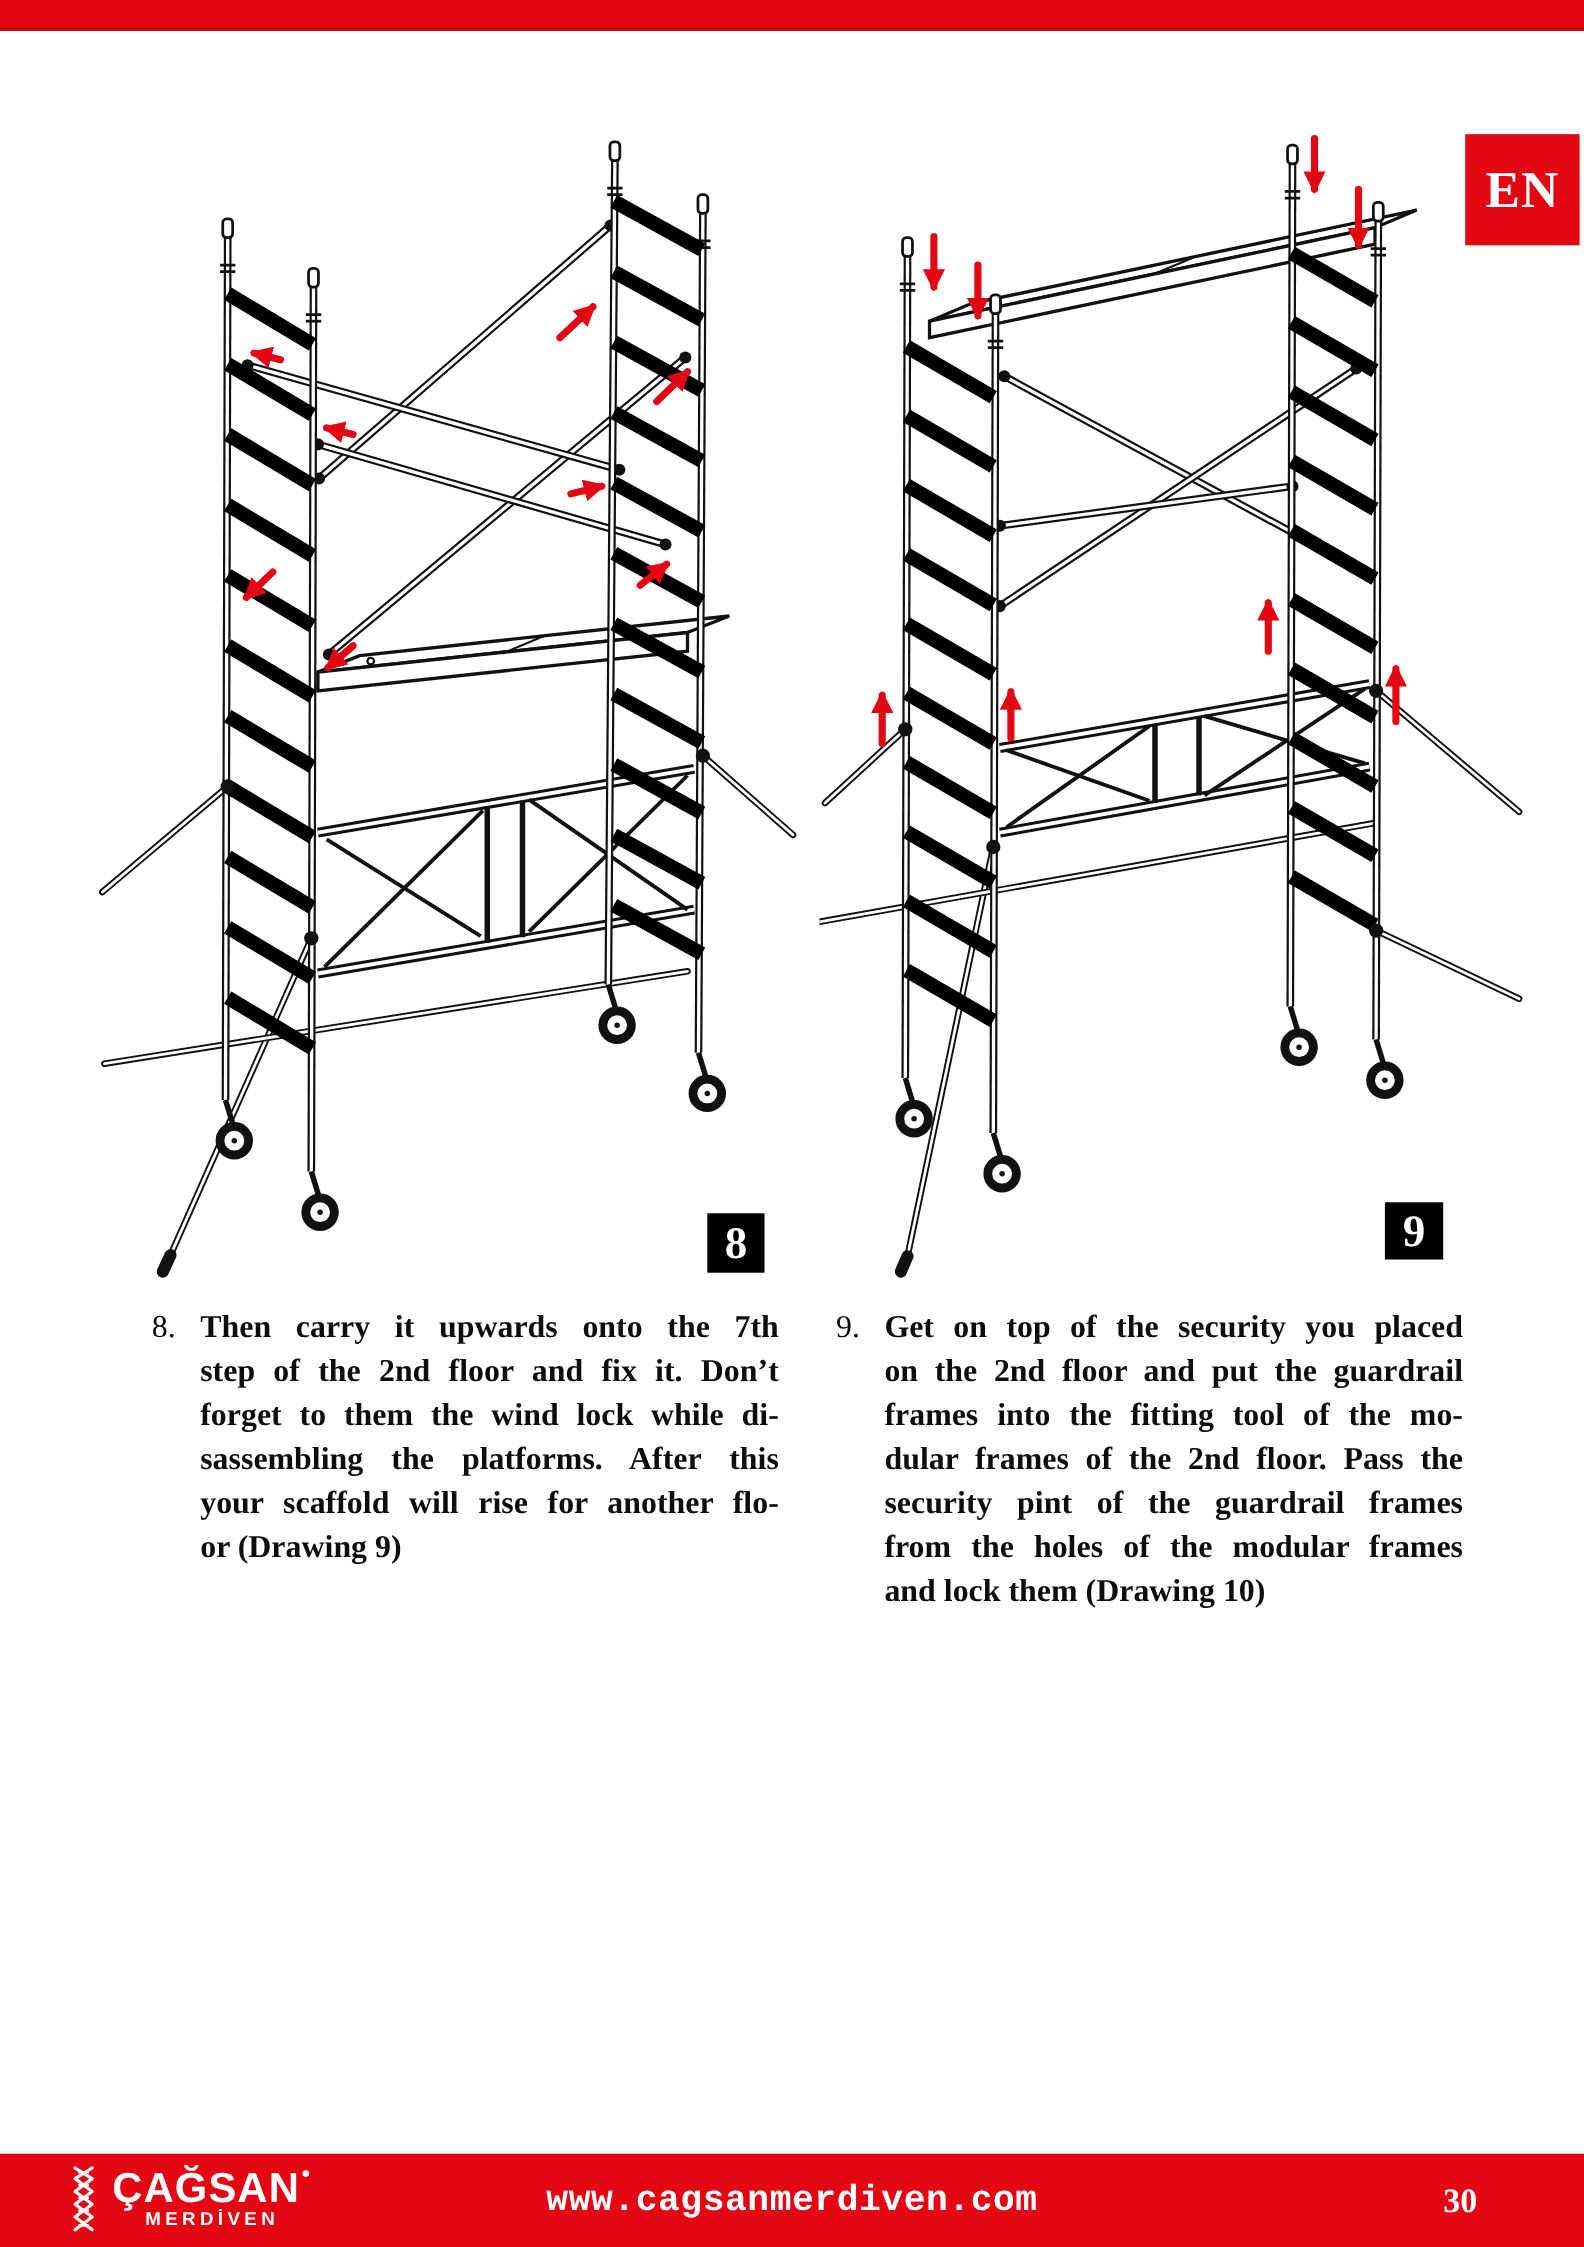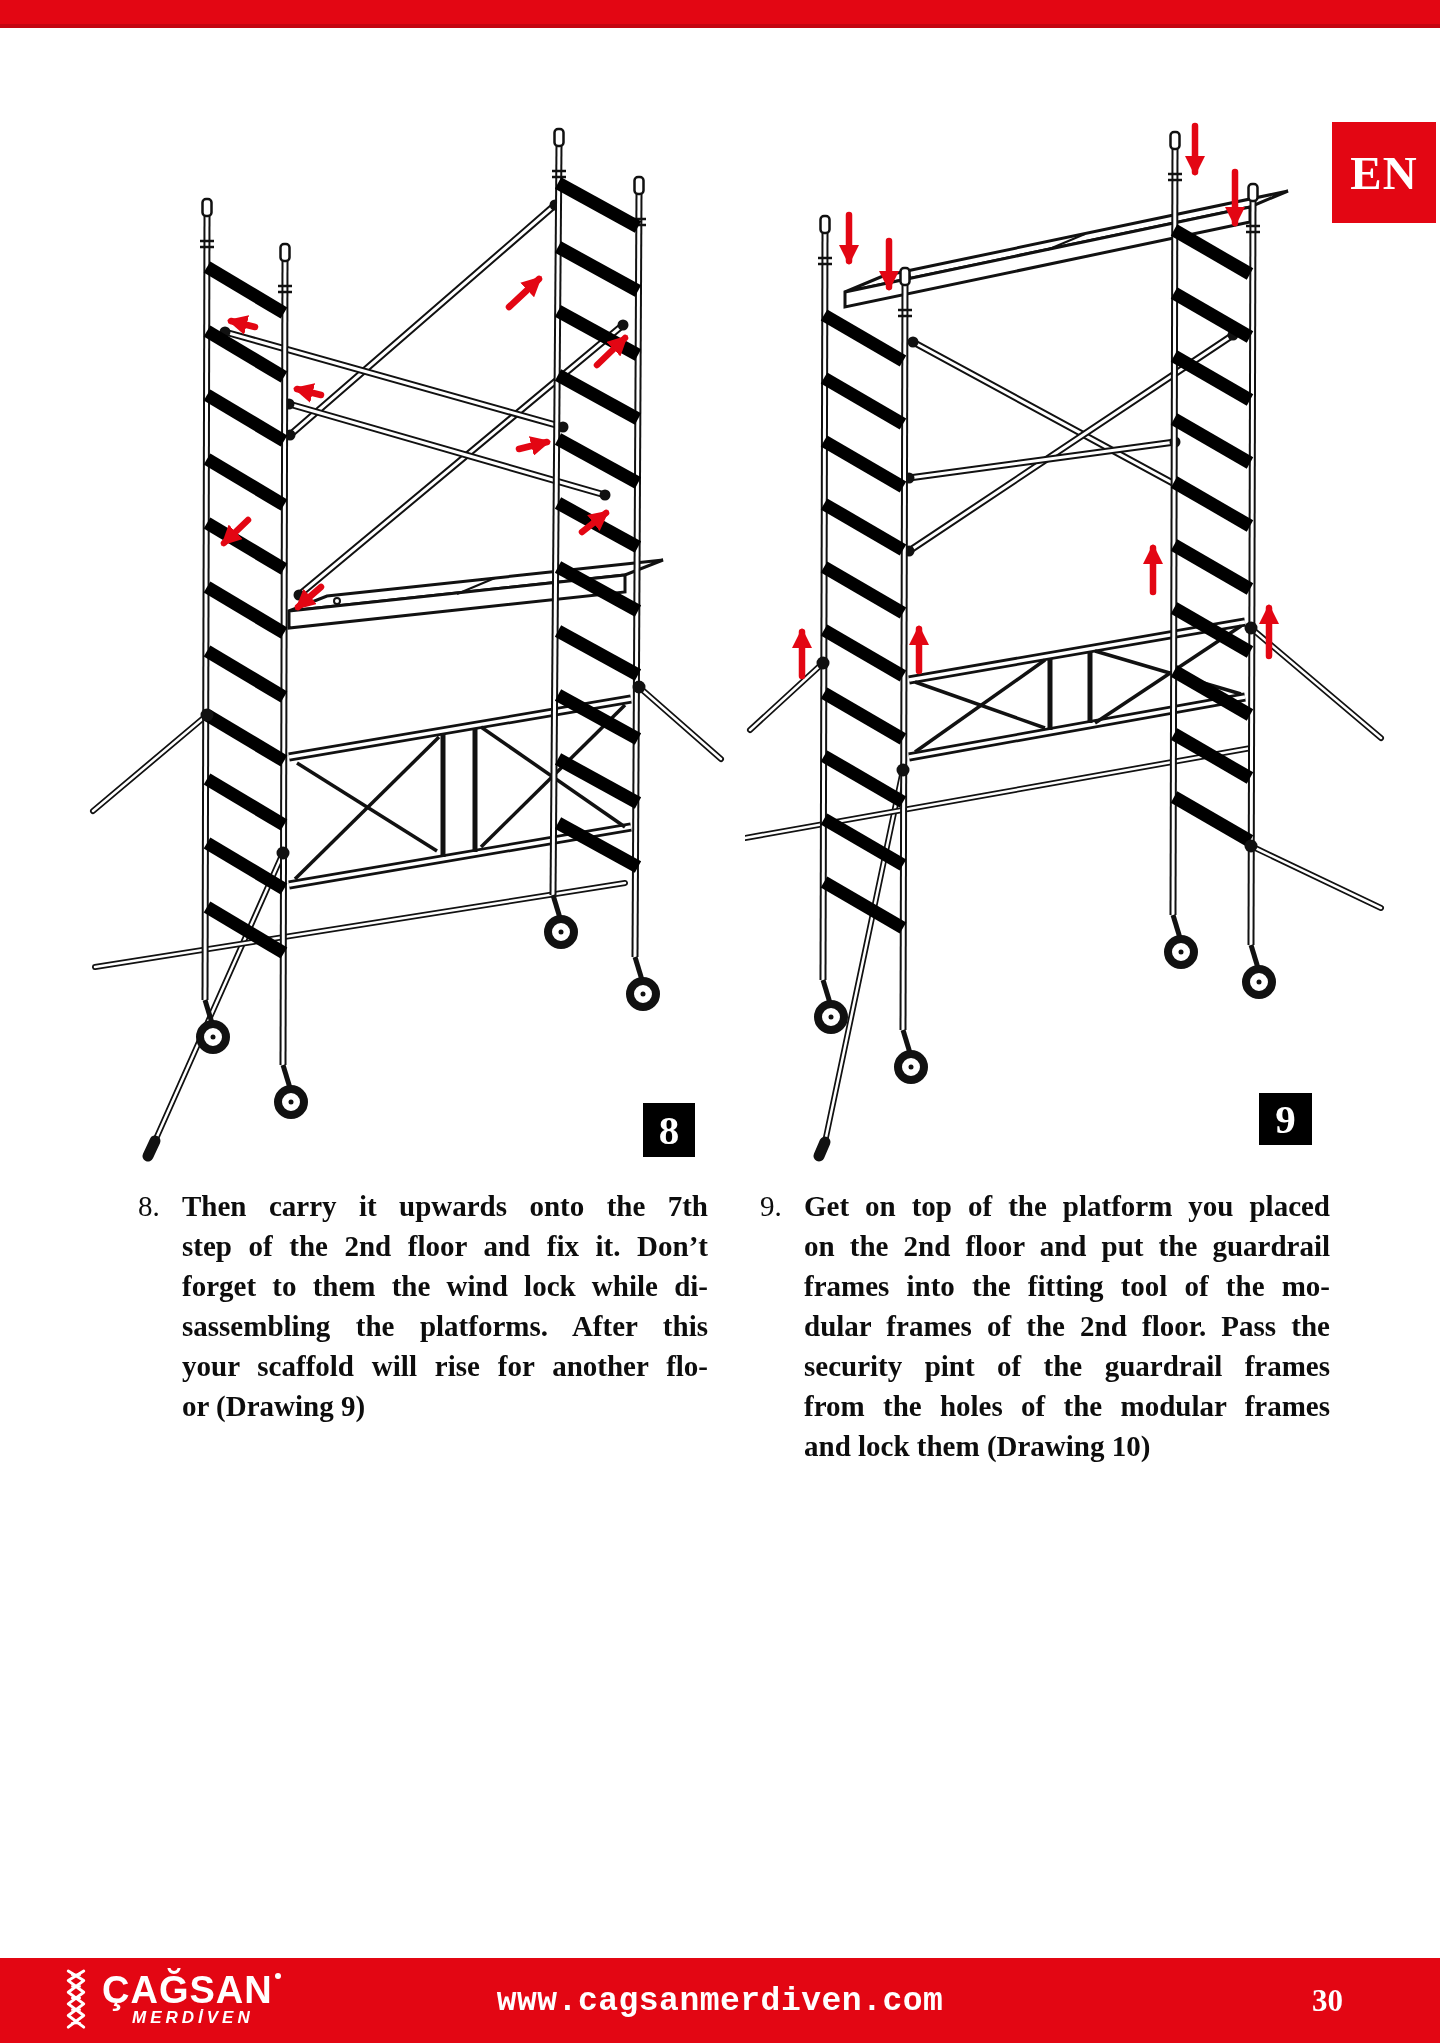--- a/index.html
+++ b/index.html
@@ -53,21 +53,21 @@
     background:#e30613; color:#fff;
   }
   .logo {
     position:absolute; left:58px; top:10px; display:flex; align-items:center;
     font-family:"Liberation Sans", sans-serif;
   }
   .logo-helix { width:36px; height:62px; margin-right:8px; }
   .brand-line { display:flex; align-items:flex-start; }
   .brand-name { font-weight:bold; font-size:38px; letter-spacing:1px; line-height:38px; }
   .brand-dot { width:6px; height:6px; border-radius:50%; background:#fff; margin:2px 0 0 2px; display:inline-block; }
-  .brand-sub { font-weight:bold; font-style:italic; font-size:17px; letter-spacing:4px; margin:-1px 0 0 30px; }
+  .brand-sub { font-weight:bold; font-size:17px; letter-spacing:4px; margin:-1px 0 0 30px; }
   .website {
     position:absolute; left:50%; top:50%; transform:translate(-50%,-50%);
     font-family:Liberation Mono, monospace; font-weight:bold; font-size:33px; letter-spacing:0.5px;
   }
   .page-num {
     position:absolute; left:1312px; top:50%; transform:translateY(-50%);
     font-family:"Liberation Serif", serif; font-weight:bold; font-size:31px;
   }
 </style>
 </head>
@@ -365,21 +365,21 @@
         <div class="line j">step of the 2nd floor and fix it. Don’t</div>
         <div class="line j">forget to them the wind lock while di-</div>
         <div class="line j">sassembling the platforms. After this</div>
         <div class="line j">your scaffold will rise for another flo-</div>
         <div class="line last">or (Drawing 9)</div>
       </div>
   </div>
   <div class="step" id="step9">
     <div class="step-num">9.</div>
     <div class="step-lines">
-        <div class="line j">Get on top of the platform you placed</div>
+        <div class="line j">Get on top of the security you placed</div>
         <div class="line j">on the 2nd floor and put the guardrail</div>
         <div class="line j">frames into the fitting tool of the mo-</div>
         <div class="line j">dular frames of the 2nd floor. Pass the</div>
         <div class="line j">security pint of the guardrail frames</div>
         <div class="line j">from the holes of the modular frames</div>
         <div class="line last">and lock them (Drawing 10)</div>
       </div>
   </div>
 
   <div class="footer">

